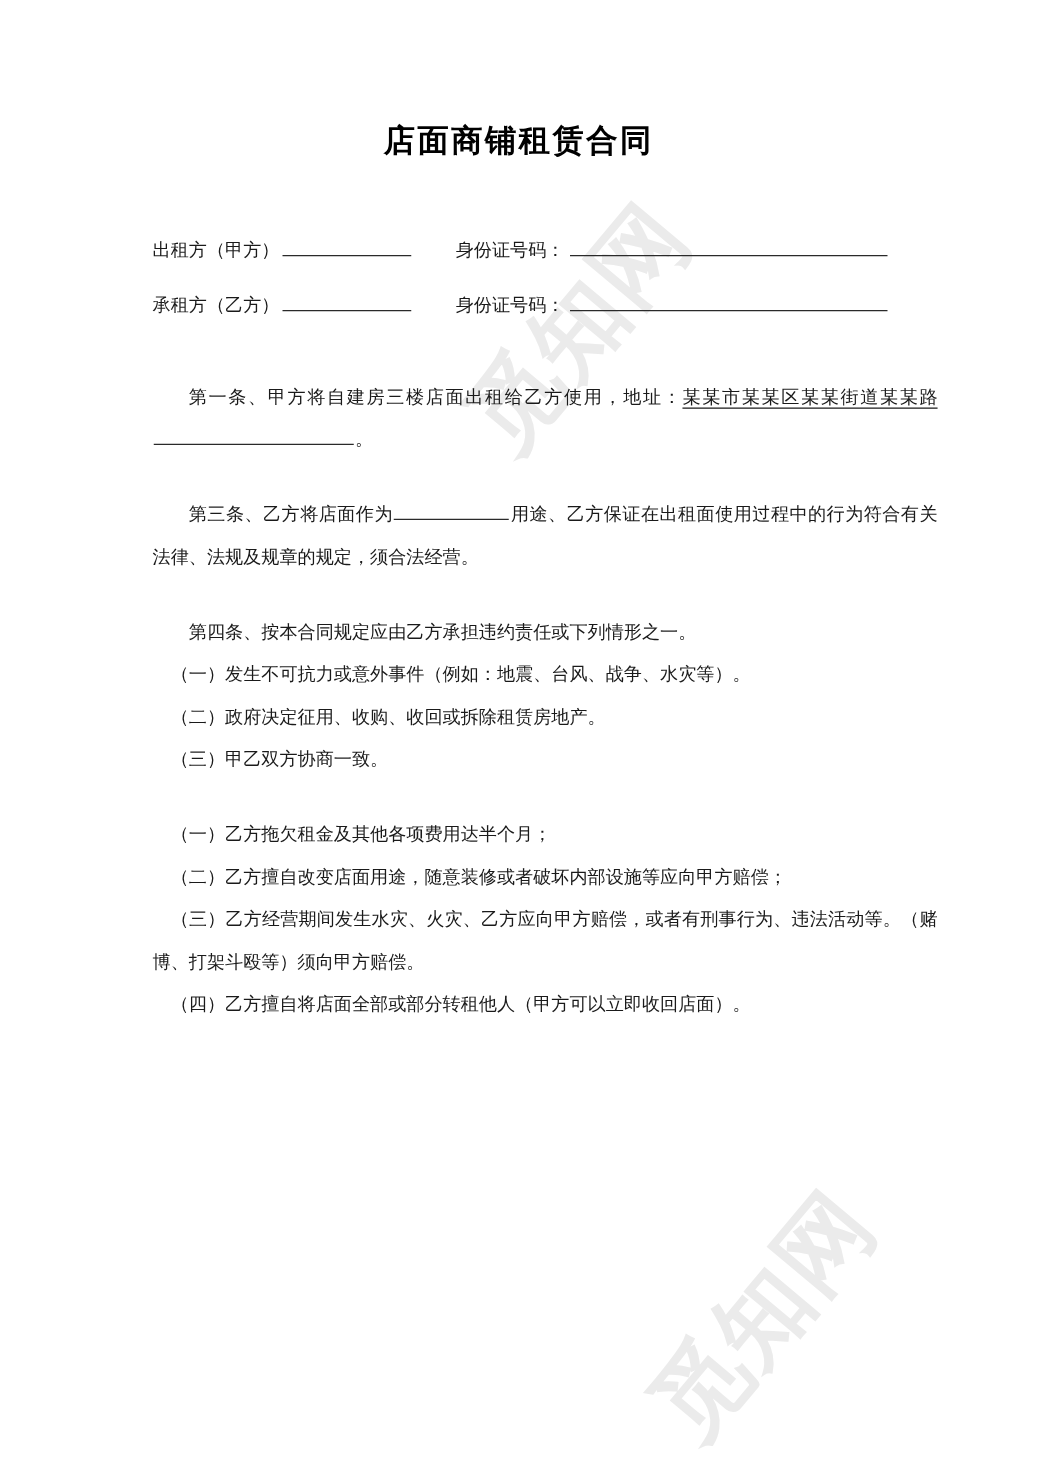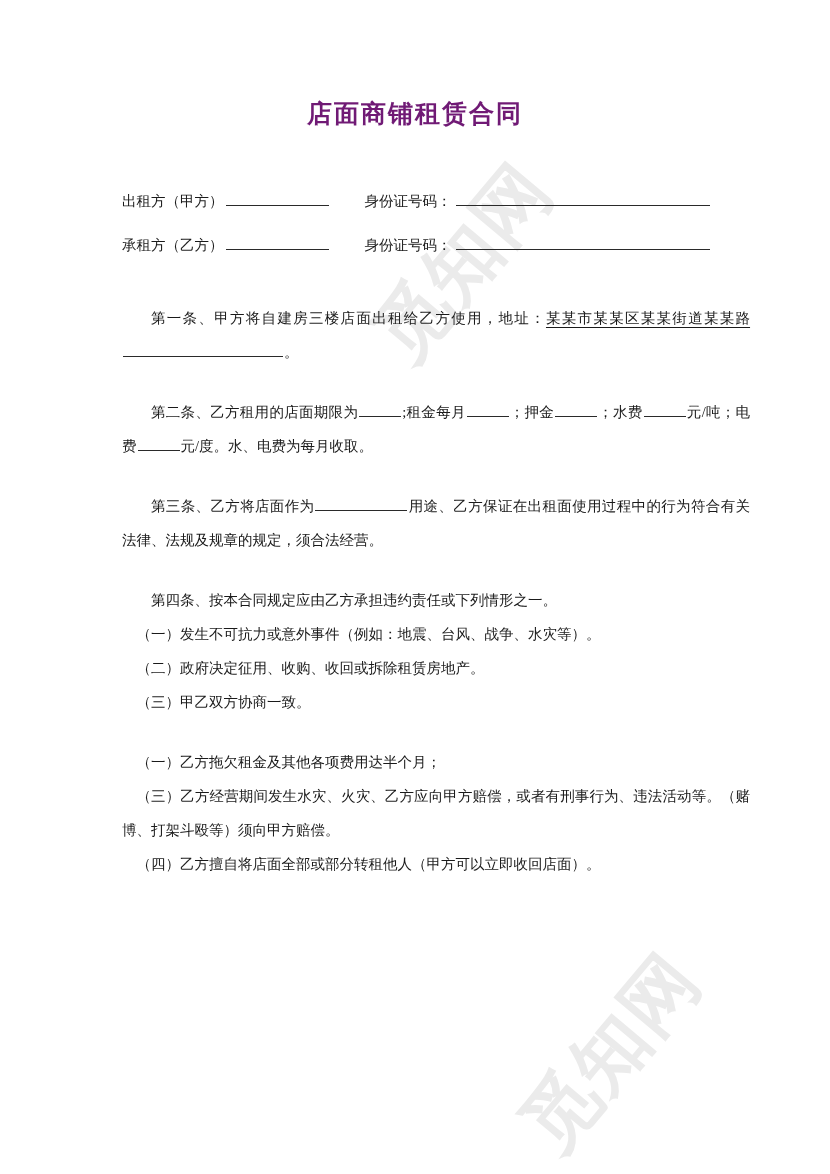--- a/index.html
+++ b/index.html
@@ -59,21 +59,21 @@
   }
 
   .doc-title {
     text-align: center;
     font-size: 25px;
     font-weight: 700;
     letter-spacing: 2px;
     margin: 0;
     padding-top: 98px;
     line-height: 1.25;
-    color: #701a75;
+    color: #000000;
   }
 
   .party-block {
     margin-top: 50px;
     padding-left: 122px;
     padding-right: 120px;
     text-align: right;
   }
   .party-row {
     display: flex;
@@ -172,35 +172,33 @@
     </div>
 
   </div>
 
   <div class="body-block">
 
     <div class="article">
       <p class="para"><span>第一条</span><span>、</span><span>甲方将自建房三楼店面出租给乙方使用，地址：</span><span class="ul-text">某某市某某区某某街道某某路</span><span class="blank w-lg"></span><span>。</span></p>
     </div>
 
-    <div class="article">
-      <p class="para"><span>第二条</span><span>、</span><span>乙方租用的店面期限为</span><span class="blank w-sm"></span><span>;租金每月</span><span class="blank w-sm"></span><span>；押金</span><span class="blank w-sm"></span><span>；水费</span><span class="blank w-sm"></span><span>元/吨；电费</span><span class="blank w-sm"></span><span>元/度。水、电费为每月收取。</span></p>
-    </div>
 
     <div class="article">
       <p class="para"><span>第三条</span><span>、</span><span>乙方将店面作为</span><span class="blank w-md"></span><span>用途、乙方保证在出租面使用过程中的行为符合有关法律、法规及规章的规定，须合法经营。</span></p>
     </div>
 
     <div class="article">
       <p class="para"><span>第四条</span><span>、</span><span>按本合同规定应由乙方承担违约责任或下列情形之一。</span></p>
       <p class="subitem">（一）发生不可抗力或意外事件（例如：地震、台风、战争、水灾等）。</p>
       <p class="subitem">（二）政府决定征用、收购、收回或拆除租赁房地产。</p>
       <p class="subitem">（三）甲乙双方协商一致。</p>
     </div>
 
     <div class="article">
       <p class="subitem">（一）乙方拖欠租金及其他各项费用达半个月；</p>
+      <p class="subitem">（二）乙方擅自改变店面用途，随意装修或者破坏内部设施等应向甲方赔偿；</p>
       <p class="subitem">（三）乙方经营期间发生水灾、火灾、乙方应向甲方赔偿，或者有刑事行为、违法活动等。（赌博、打架斗殴等）须向甲方赔偿。</p>
       <p class="subitem">（四）乙方擅自将店面全部或部分转租他人（甲方可以立即收回店面）。</p>
     </div>
 
   </div>
 </div>
 
 </body></html>

